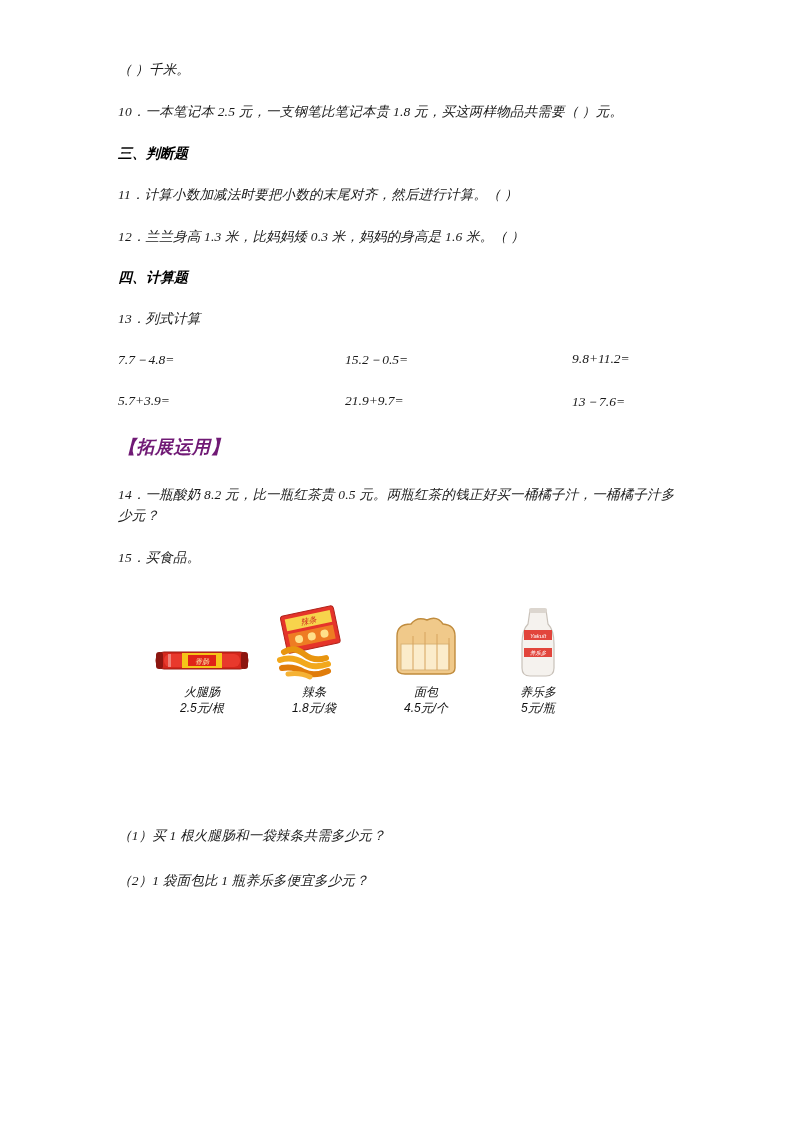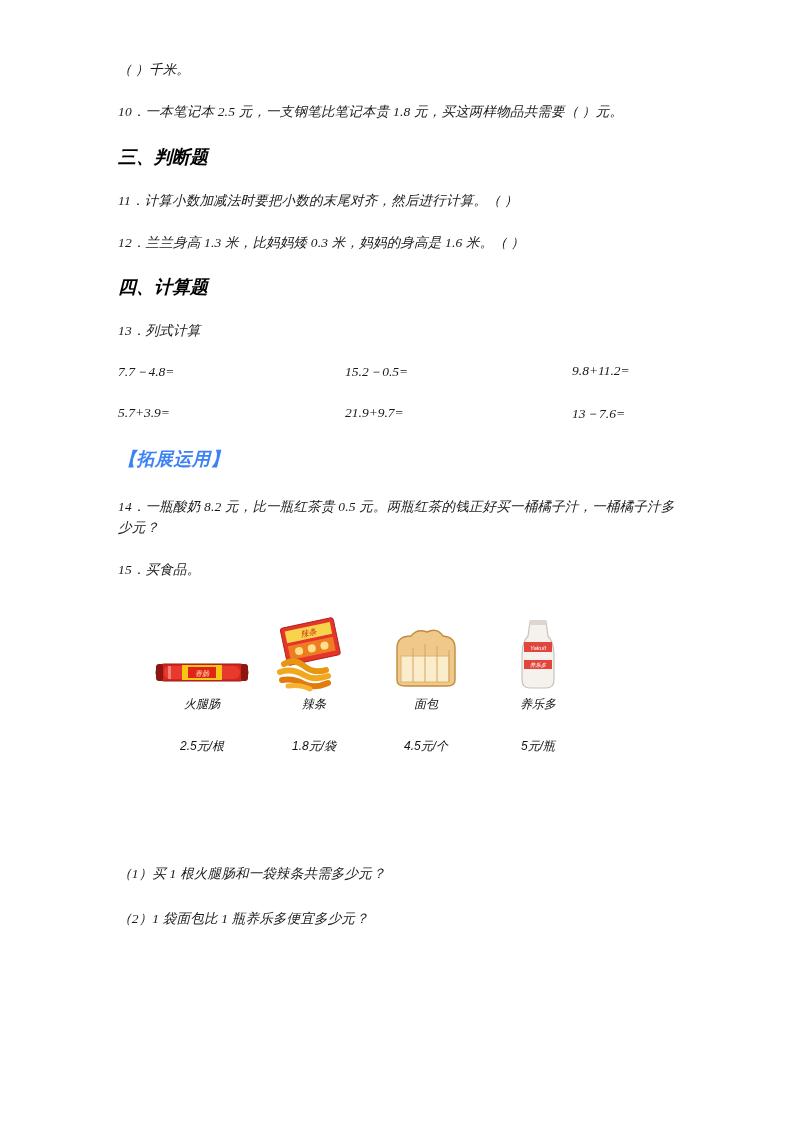--- a/index.html
+++ b/index.html
@@ -33,28 +33,28 @@
     font-size: 13.5px;
     line-height: 1.5;
     margin: 0 0 22px 0;
     color: #1a1a1a;
     letter-spacing: 0.2px;
   }
   .tight {
   }
   .section-head {
     font-family: "Liberation Sans", sans-serif;
-    font-size: 18px;
+    font-size: 14px;
     font-weight: bold;
     margin: 0 0 22px 0;
     color: #000;
   }
   .big-red {
     font-family: "Liberation Sans", sans-serif;
-    color: #3b82f6;
+    color: #701a75;
     font-size: 18px;
     font-weight: bold;
     margin: 16px 0 26px 0;
     letter-spacing: 0.5px;
   }
   .calc-row {
     display: flex;
     font-size: 13.5px;
     margin: 0 0 24px 0;
     gap: 42px;
@@ -79,21 +79,21 @@
     color: #111;
   }
   .food-img {
     height: 78px;
     display: flex;
     align-items: flex-end;
     justify-content: center;
     margin-bottom: 4px;
   }
   .food-name { display: block; text-align: center; }
-  .food-price { display: block; margin-top: 26px; }
+  .food-price { display: block; }
 
   .q-list {
     margin-top: 110px;
   }
   .q-list .line { margin-bottom: 24px; }
 
   svg { display: block; }
 </style>
 </head>
 <body>

